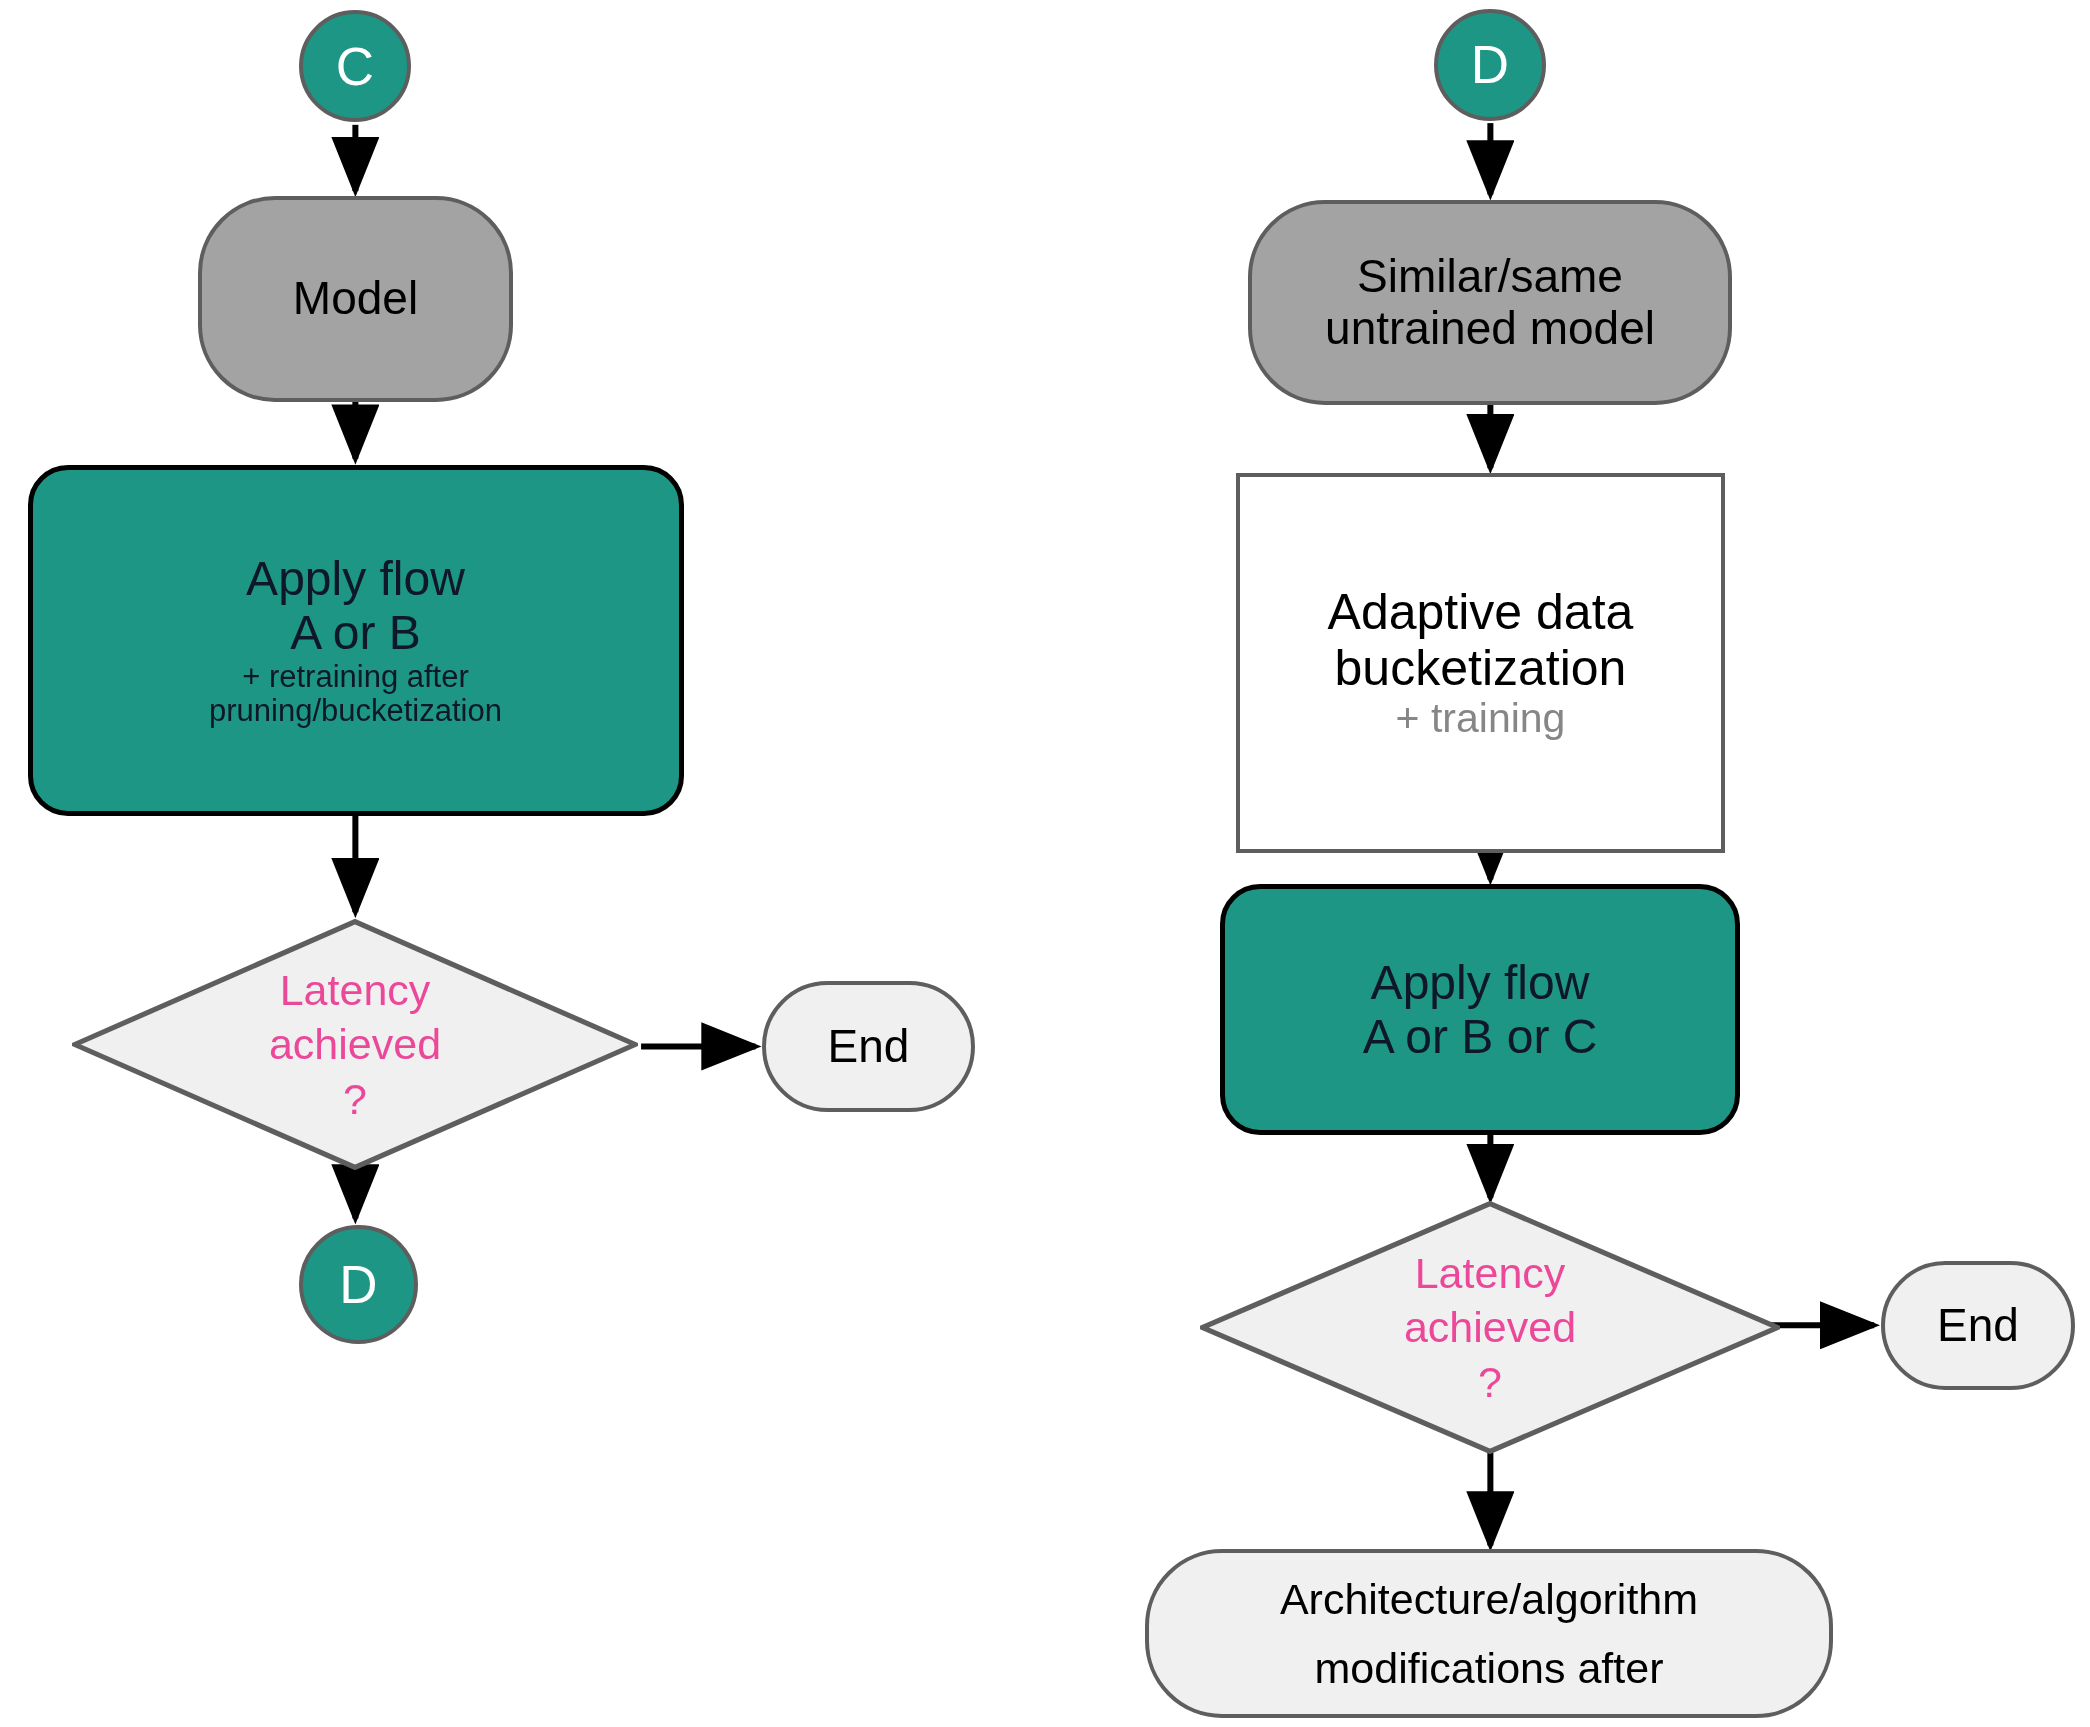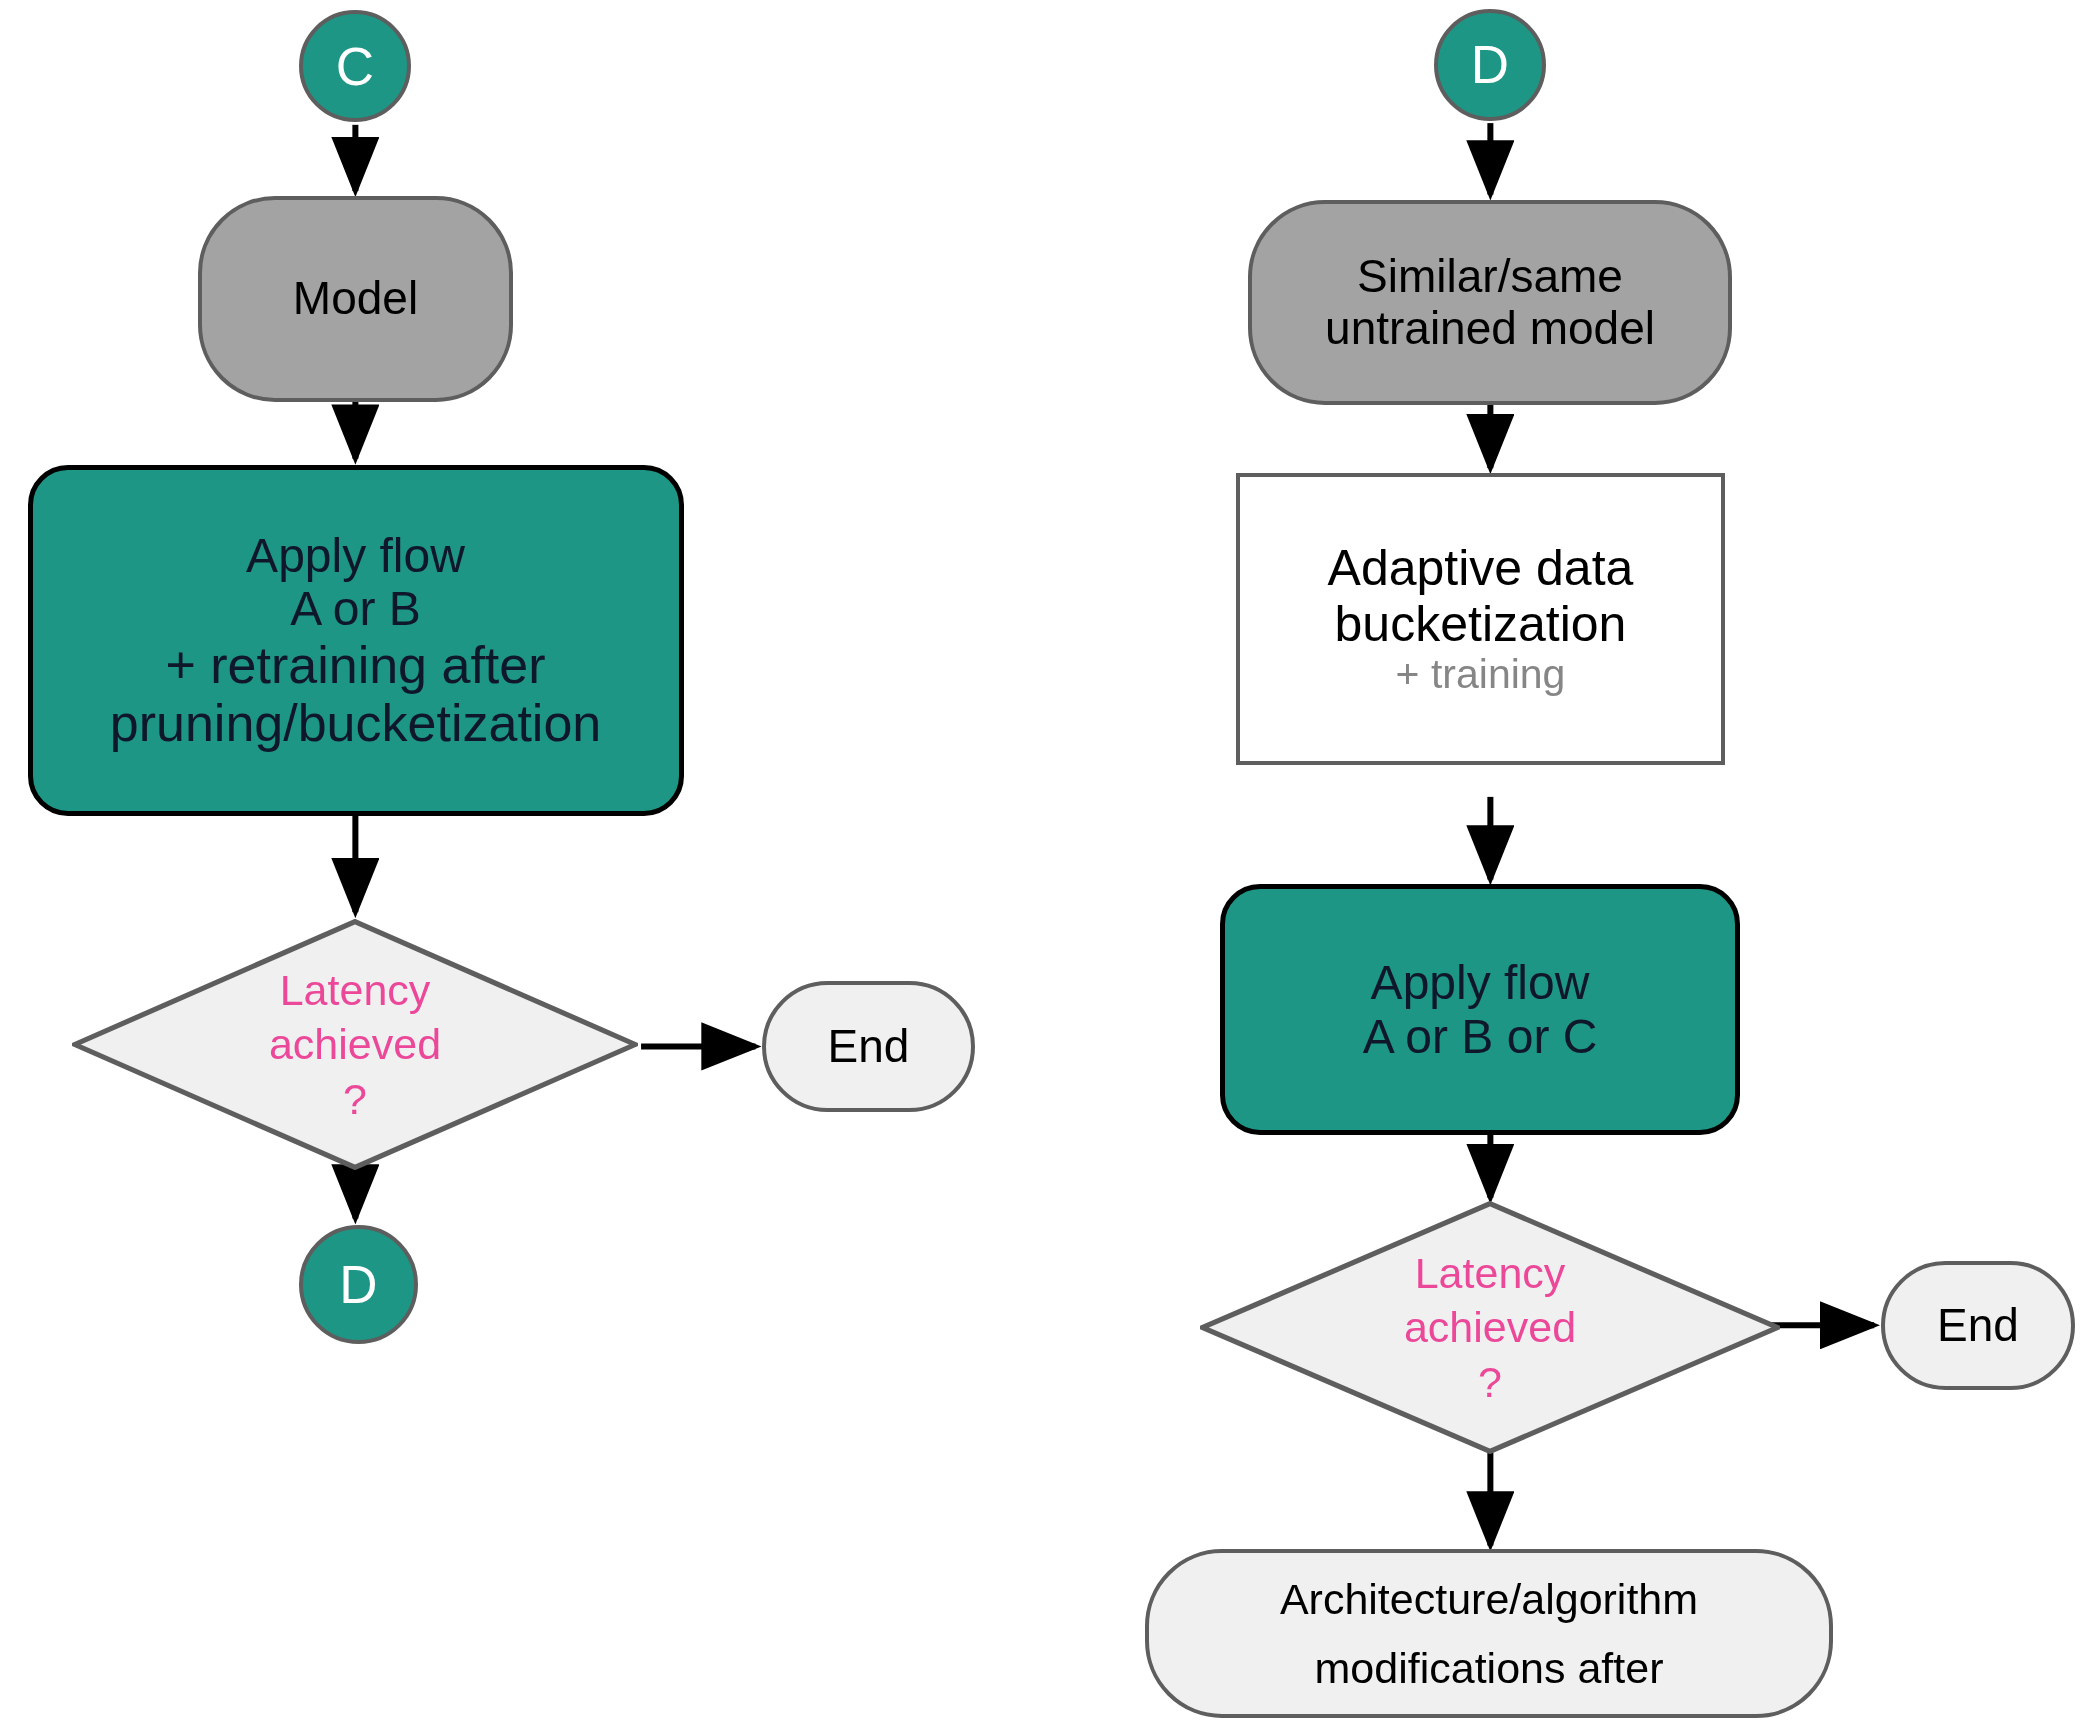--- a/index.html
+++ b/index.html
@@ -73,21 +73,21 @@
 
   
   .rounded-teal {
     background: #1d9685;
     border: 5.2px solid #000000;
     border-radius: 40px;
     color: #0f172a;
     font-size: 48px;
   }
   .rounded-teal .sub {
-    font-size: 52px;
+    font-size: 31px;
   }
   .rect-white .sub {
     color: #868686;
     font-size: 41px;
   }
 
   
   .diamond-wrap {
     position: absolute;
   }
@@ -184,21 +184,21 @@
 
   <div class="node circle-node" style="left:1434px; top:8.6px; width:112px; height:112px;">
     <span class="line">D</span>
   </div>
 
   <div class="node stadium-white" style="left:1248px; top:200px; width:484px; height:205px;">
     <span class="line">Similar/same</span>
     <span class="line">untrained model</span>
   </div>
 
-  <div class="node rect-white" style="left:1236px; top:473px; width:489px; height:292px;">
+  <div class="node rect-white" style="left:1236px; top:473px; width:489px; height:380px;">
     <span class="line">Adaptive data</span>
     <span class="line">bucketization</span>
     <span class="line sub">+ training</span>
   </div>
 
   <div class="node rounded-teal" style="left:1220px; top:884px; width:520px; height:251px;">
     <span class="line">Apply flow</span>
     <span class="line">A or B or C</span>
   </div>
 

